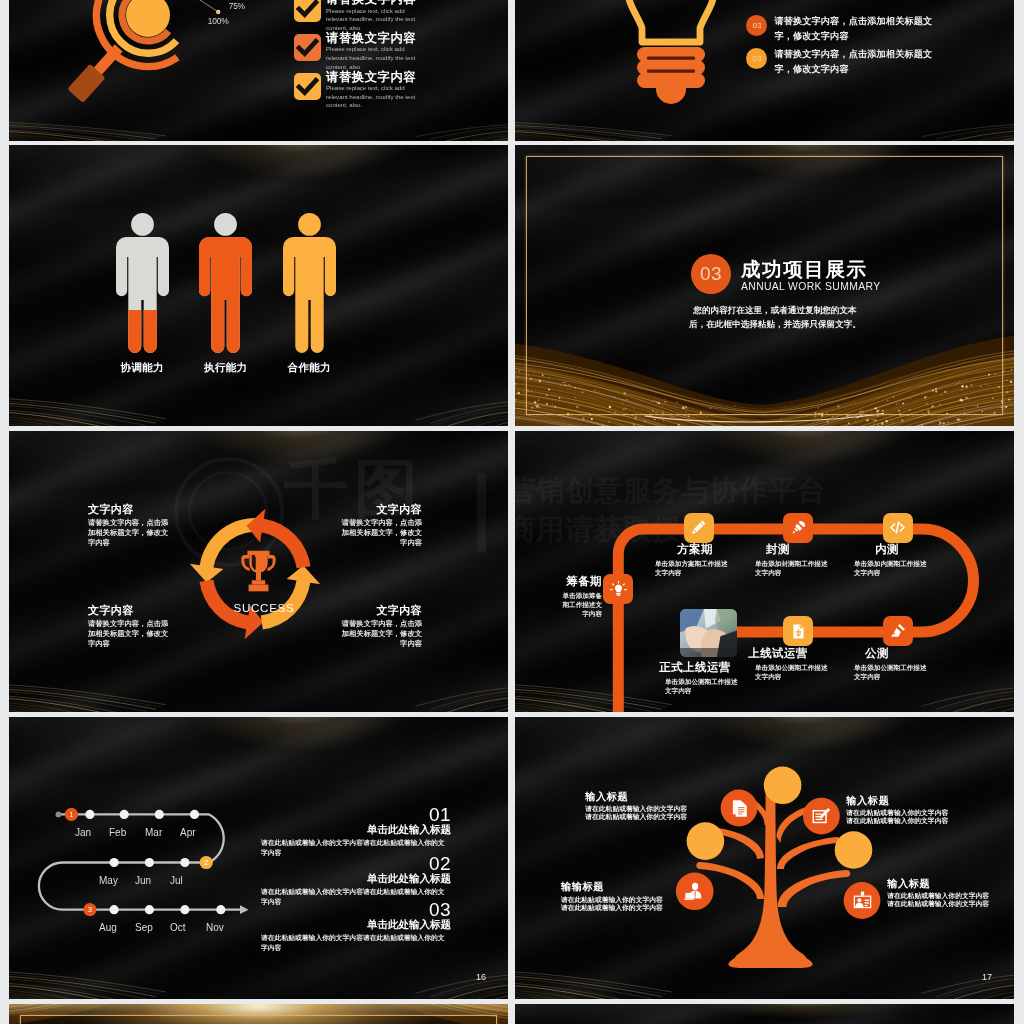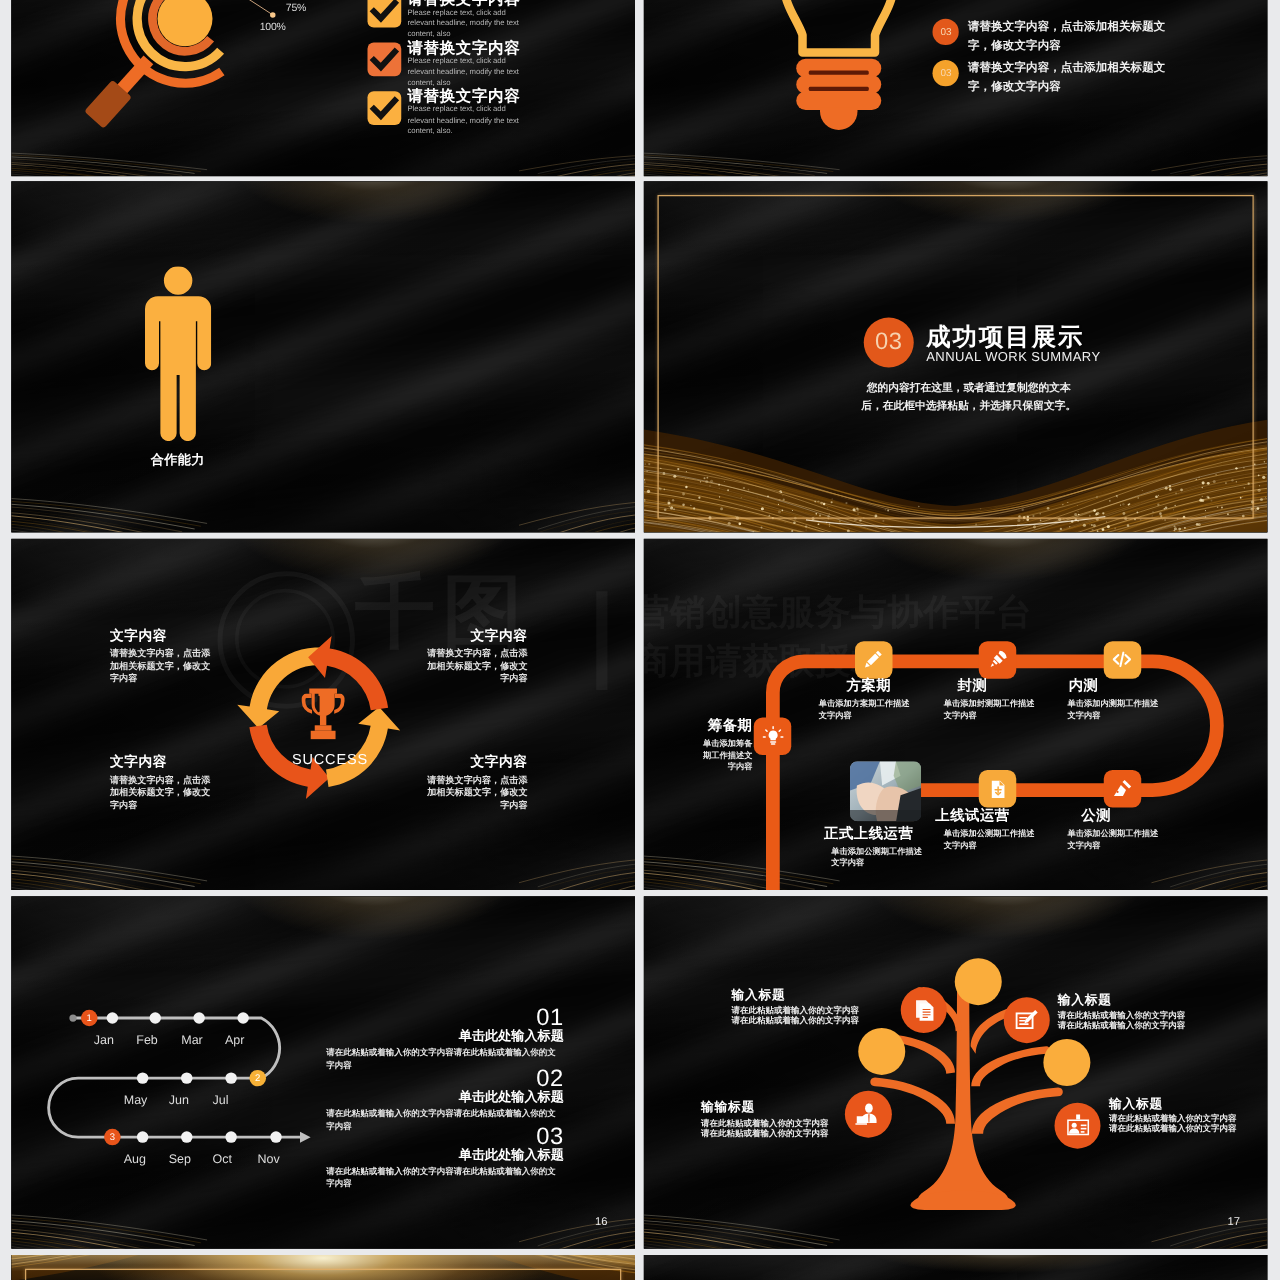--- a/index.html
+++ b/index.html
@@ -140,21 +140,21 @@
   .s6h{color:#fff;font-weight:bold;font-size:11.5px;line-height:1;letter-spacing:.4px;white-space:nowrap;}
   .s6p{color:#e9e9e9;font-size:6.6px;line-height:1.42;margin-top:3px;font-weight:bold;width:76px;}
   .s6t.t0{left:24px;top:145px;width:63px;text-align:right;}
   .s6t.t0 .s6h{text-align:right;}
   .s6t.t0 .s6p{width:45px;margin-left:18px;}
   .s6t.t1{left:140px;top:113px;width:100px;}
   .s6t.t1 .s6h{text-align:center;width:100px;margin-left:-10px;}
   .s6t.t2{left:240px;top:113px;width:96px;}
   .s6t.t2 .s6h{text-align:center;width:44px;margin-left:1px;}
   .s6t.t3{left:339px;top:113px;width:96px;}
-  .s6t.t3 .s6h{text-align:left;width:44px;margin-left:1px;}
+  .s6t.t3 .s6h{text-align:right;width:44px;margin-left:1px;}
   .s6t.t4{left:339px;top:217px;width:96px;}
   .s6t.t4 .s6h{text-align:center;width:44px;margin-left:1px;}
   .s6t.t5{left:240px;top:217px;width:96px;}
   .s6t.t5 .s6h{text-align:center;width:80px;margin-left:-17px;}
   .s6t.t6{left:150px;top:231px;width:96px;}
   .s6t.t6 .s6h{text-align:center;width:110px;margin-left:-25px;}
 
   
   .s7tl{position:absolute;left:0;top:0;width:260px;height:230px;}
   .s7m{position:absolute;color:#dcdcdc;font-size:10px;width:30px;text-align:left;}
@@ -429,20 +429,38 @@
           <path d="M510 60.0 C 479 62.4, 452 69.6, 420 80.8" fill="none" stroke="#c4871f" stroke-width="0.39" opacity="0.21"></path>
           <path d="M510 63.6 C 481 66.0, 457 73.2, 428 84.4" fill="none" stroke="#ffcf80" stroke-width="0.65" opacity="0.50"></path>
           <path d="M510 67.2 C 485 69.6, 465 76.8, 441 88.0" fill="none" stroke="#c4871f" stroke-width="0.70" opacity="0.12"></path>
           <path d="M510 70.8 C 484 73.2, 463 80.4, 438 91.6" fill="none" stroke="#c4871f" stroke-width="0.51" opacity="0.42"></path>
           <path d="M510 74.4 C 490 76.8, 476 84.0, 460 95.2" fill="none" stroke="#ffcf80" stroke-width="0.53" opacity="0.46"></path>
           <path d="M510 78.0 C 488 80.4, 473 87.6, 455 98.8" fill="none" stroke="#ffcf80" stroke-width="0.66" opacity="0.37"></path>
           <path d="M510 81.6 C 490 84.0, 478 91.2, 463 102.4" fill="none" stroke="#c4871f" stroke-width="0.72" opacity="0.33"></path>
         </svg>
       </div>
     <div class="s3">
+      <div class="person">
+        <svg viewBox="0 0 59 140" width="59" height="140">
+          <g clip-path="url(#personClip)">
+            <rect x="0" y="0" width="59" height="140" fill="#D9D9D6"></rect>
+            <rect x="0" y="97" width="59" height="60" fill="#EE5A18"></rect>
+          </g>
+        </svg>
+        <div class="plabel">协调能力</div>
+      </div>
+      <div class="person">
+        <svg viewBox="0 0 59 140" width="59" height="140">
+          <g clip-path="url(#personClip)">
+            <rect x="0" y="0" width="59" height="140" fill="#D9D9D6"></rect>
+            <rect x="0" y="23" width="59" height="130" fill="#EE5A18"></rect>
+          </g>
+        </svg>
+        <div class="plabel">执行能力</div>
+      </div>
       <div class="person">
         <svg viewBox="0 0 59 140" width="59" height="140">
           <g clip-path="url(#personClip)">
             <rect x="0" y="0" width="59" height="140" fill="#FBB040"></rect>
           </g>
         </svg>
         <div class="plabel">合作能力</div>
       </div>
     </div>
   </div>

